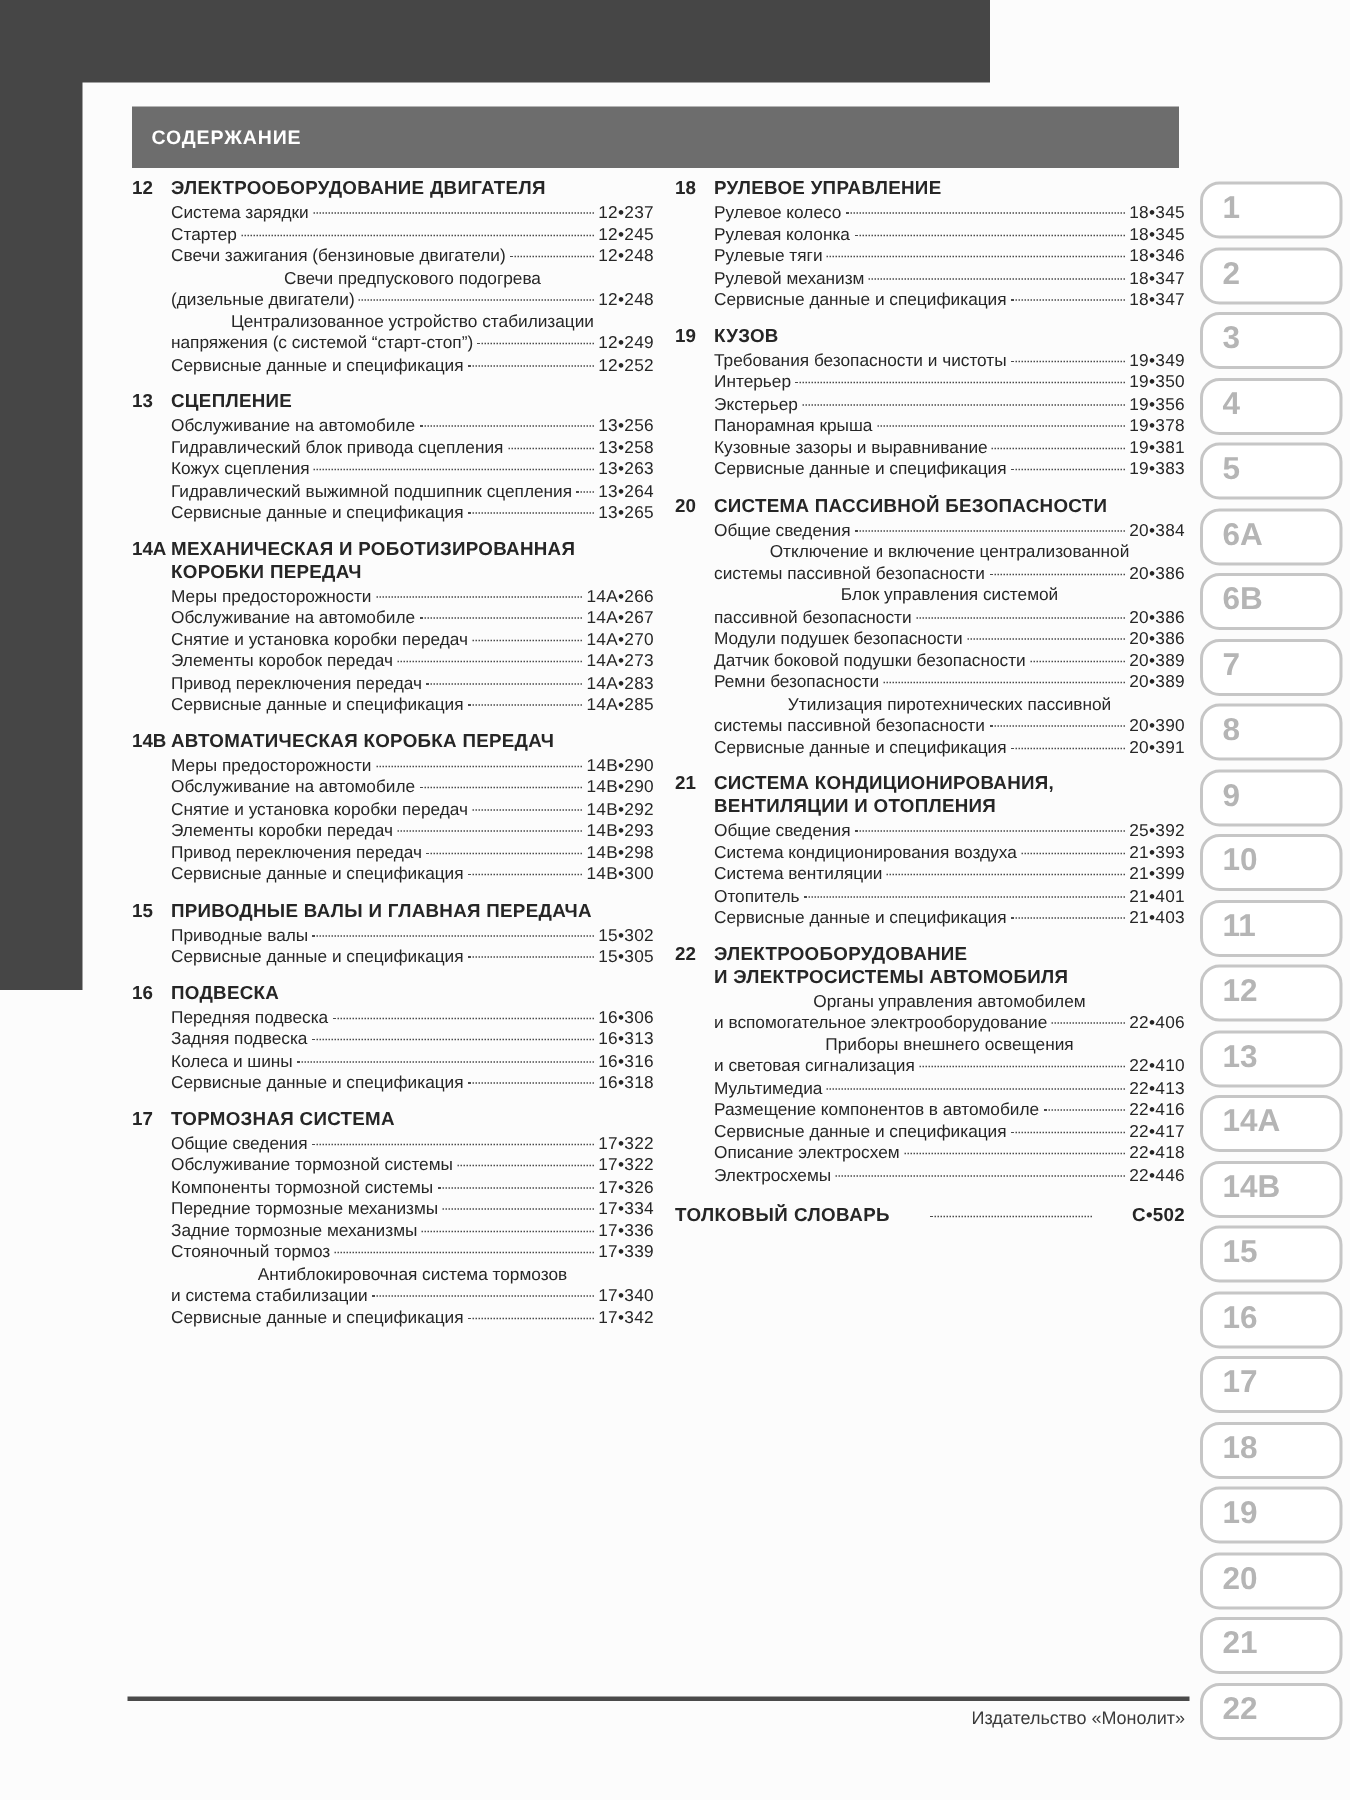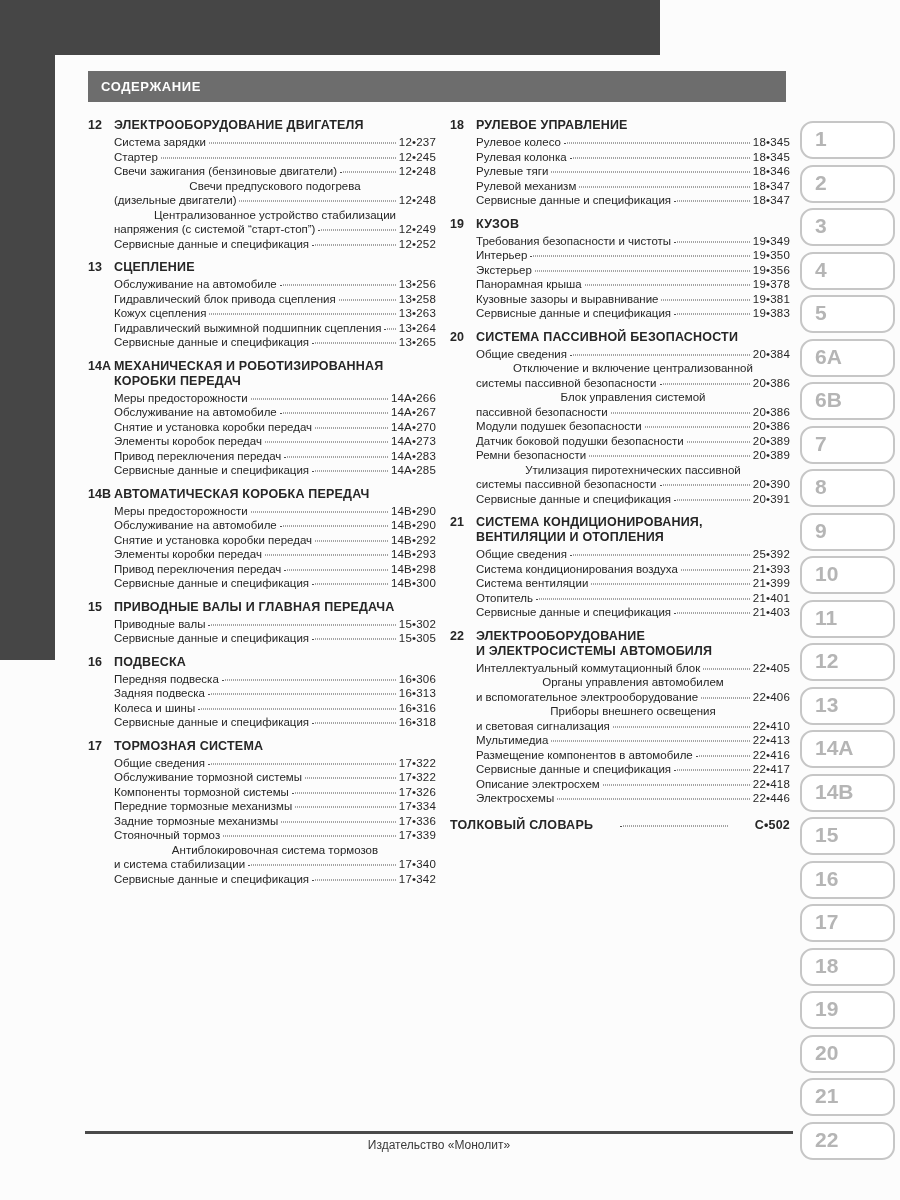--- a/index.html
+++ b/index.html
@@ -7,21 +7,21 @@
     width:900px;height:1200px;position:relative;overflow:hidden;
     background:#fcfcfc;
     font-family:"Liberation Sans","DejaVu Sans",sans-serif;
     color:#262626;
   }
   
   .bg-top{position:absolute;left:0;top:0;width:660px;height:55px;background:#464646;}
   .bg-left{position:absolute;left:0;top:0;width:55px;height:660px;background:#464646;}
 
   .header-bar{
-    position:absolute;left:88px;top:71px;width:698px;height:31px;
+    position:absolute;left:88px;top:71px;width:698px;height:41px;
     background:#6d6d6d;display:flex;align-items:center;
   }
   .header-bar .title{
     color:#ffffff;font-size:13px;font-weight:bold;letter-spacing:.6px;
     padding-left:13px;
   }
 
   .content{
     position:absolute;left:88px;top:118px;width:702px;
     display:flex;gap:14px;
@@ -53,21 +53,21 @@
   .tab{
     width:78px;height:34px;background:#ffffff;
     border:2px solid #c6c6c6;border-radius:13px;
     color:#b5b5b5;font-size:21px;font-weight:bold;
     line-height:32px;padding-left:13px;
   }
 
   .footer-rule{position:absolute;left:85px;top:1131px;width:708px;height:3px;background:#4a4a4a;}
   .footer-text{
     position:absolute;left:88px;top:1138px;width:702px;
-    text-align:center;font-size:12px;color:#3a3a3a;
+    text-align:right;font-size:12px;color:#3a3a3a;
   }
 </style>
 </head>
 <body>
 
 <div class="bg-top"></div>
 <div class="bg-left"></div>
 
 <div class="header-bar">
   <span class="title">СОДЕРЖАНИЕ</span>
@@ -603,27 +603,20 @@
             </div>
           </div>
         </div>
         <div class="chapter">
           <div class="ch-head">
             <span class="ch-num">22</span>
             <span class="ch-title">ЭЛЕКТРООБОРУДОВАНИЕ
 И ЭЛЕКТРОСИСТЕМЫ АВТОМОБИЛЯ</span>
           </div>
           <div class="entries">
-            <div class="entry">
-              <div class="eline last">
-                <span class="etext">Интеллектуальный коммутационный блок</span>
-                <span class="dots"></span>
-                <span class="epage">22•405</span>
-              </div>
-            </div>
             <div class="entry">
               <div class="eline">Органы управления автомобилем</div>
               <div class="eline last">
                 <span class="etext">и вспомогательное электрооборудование</span>
                 <span class="dots"></span>
                 <span class="epage">22•406</span>
               </div>
             </div>
             <div class="entry">
               <div class="eline">Приборы внешнего освещения</div>

